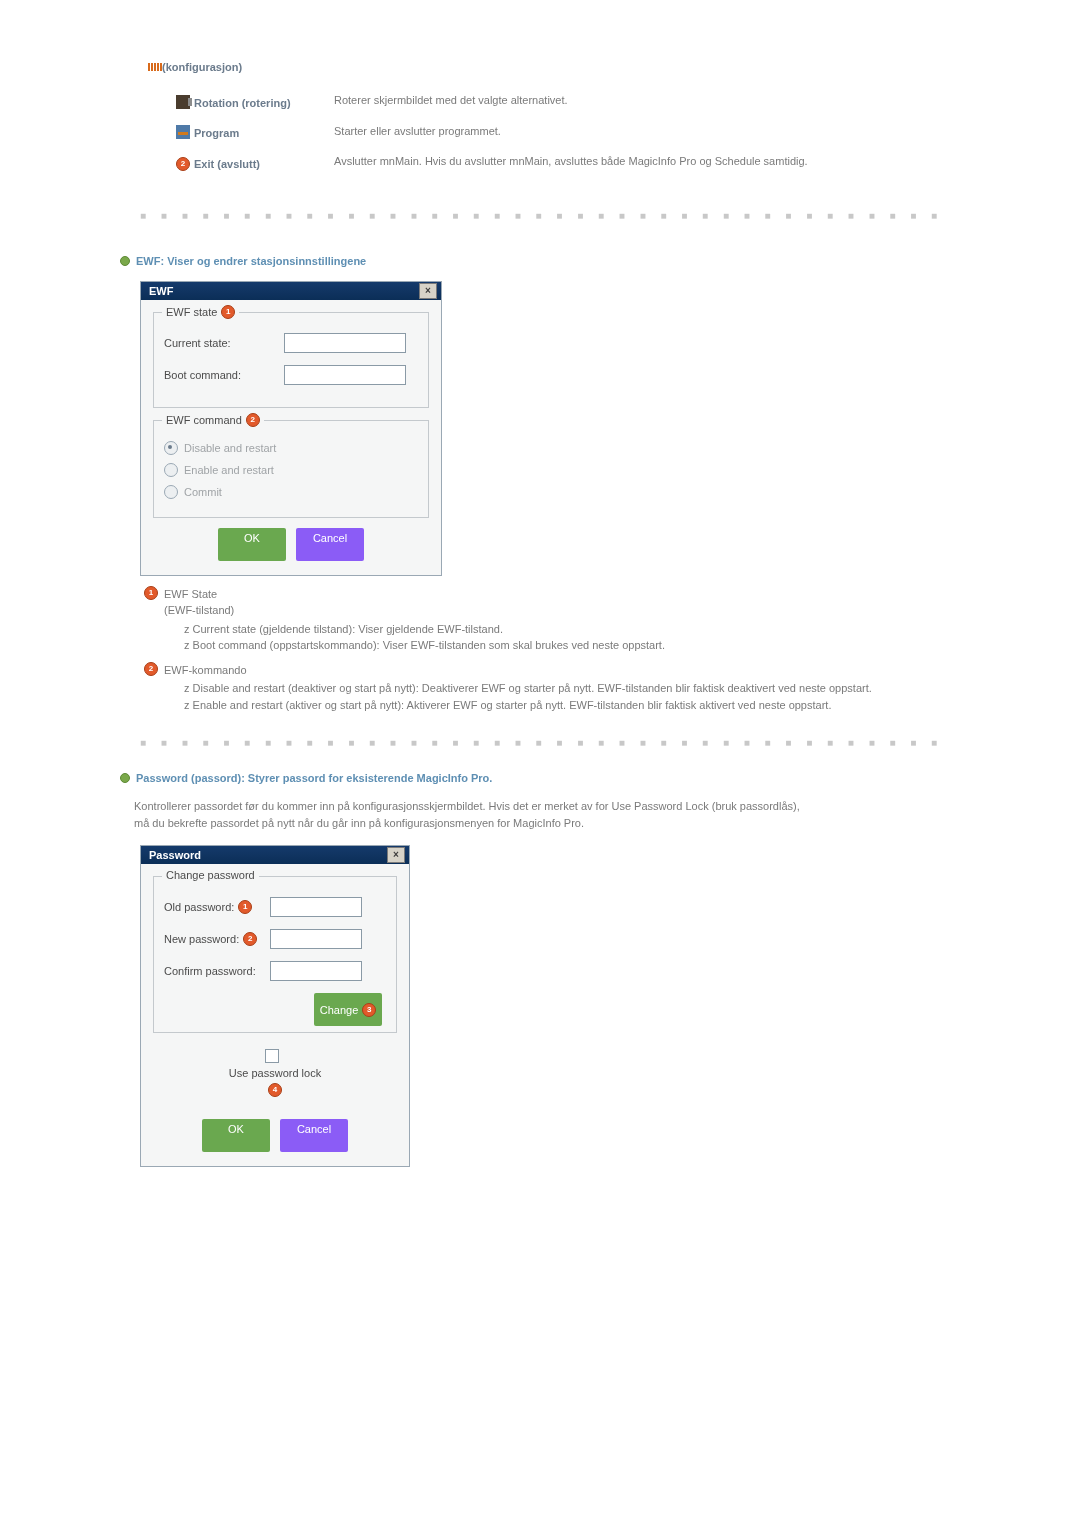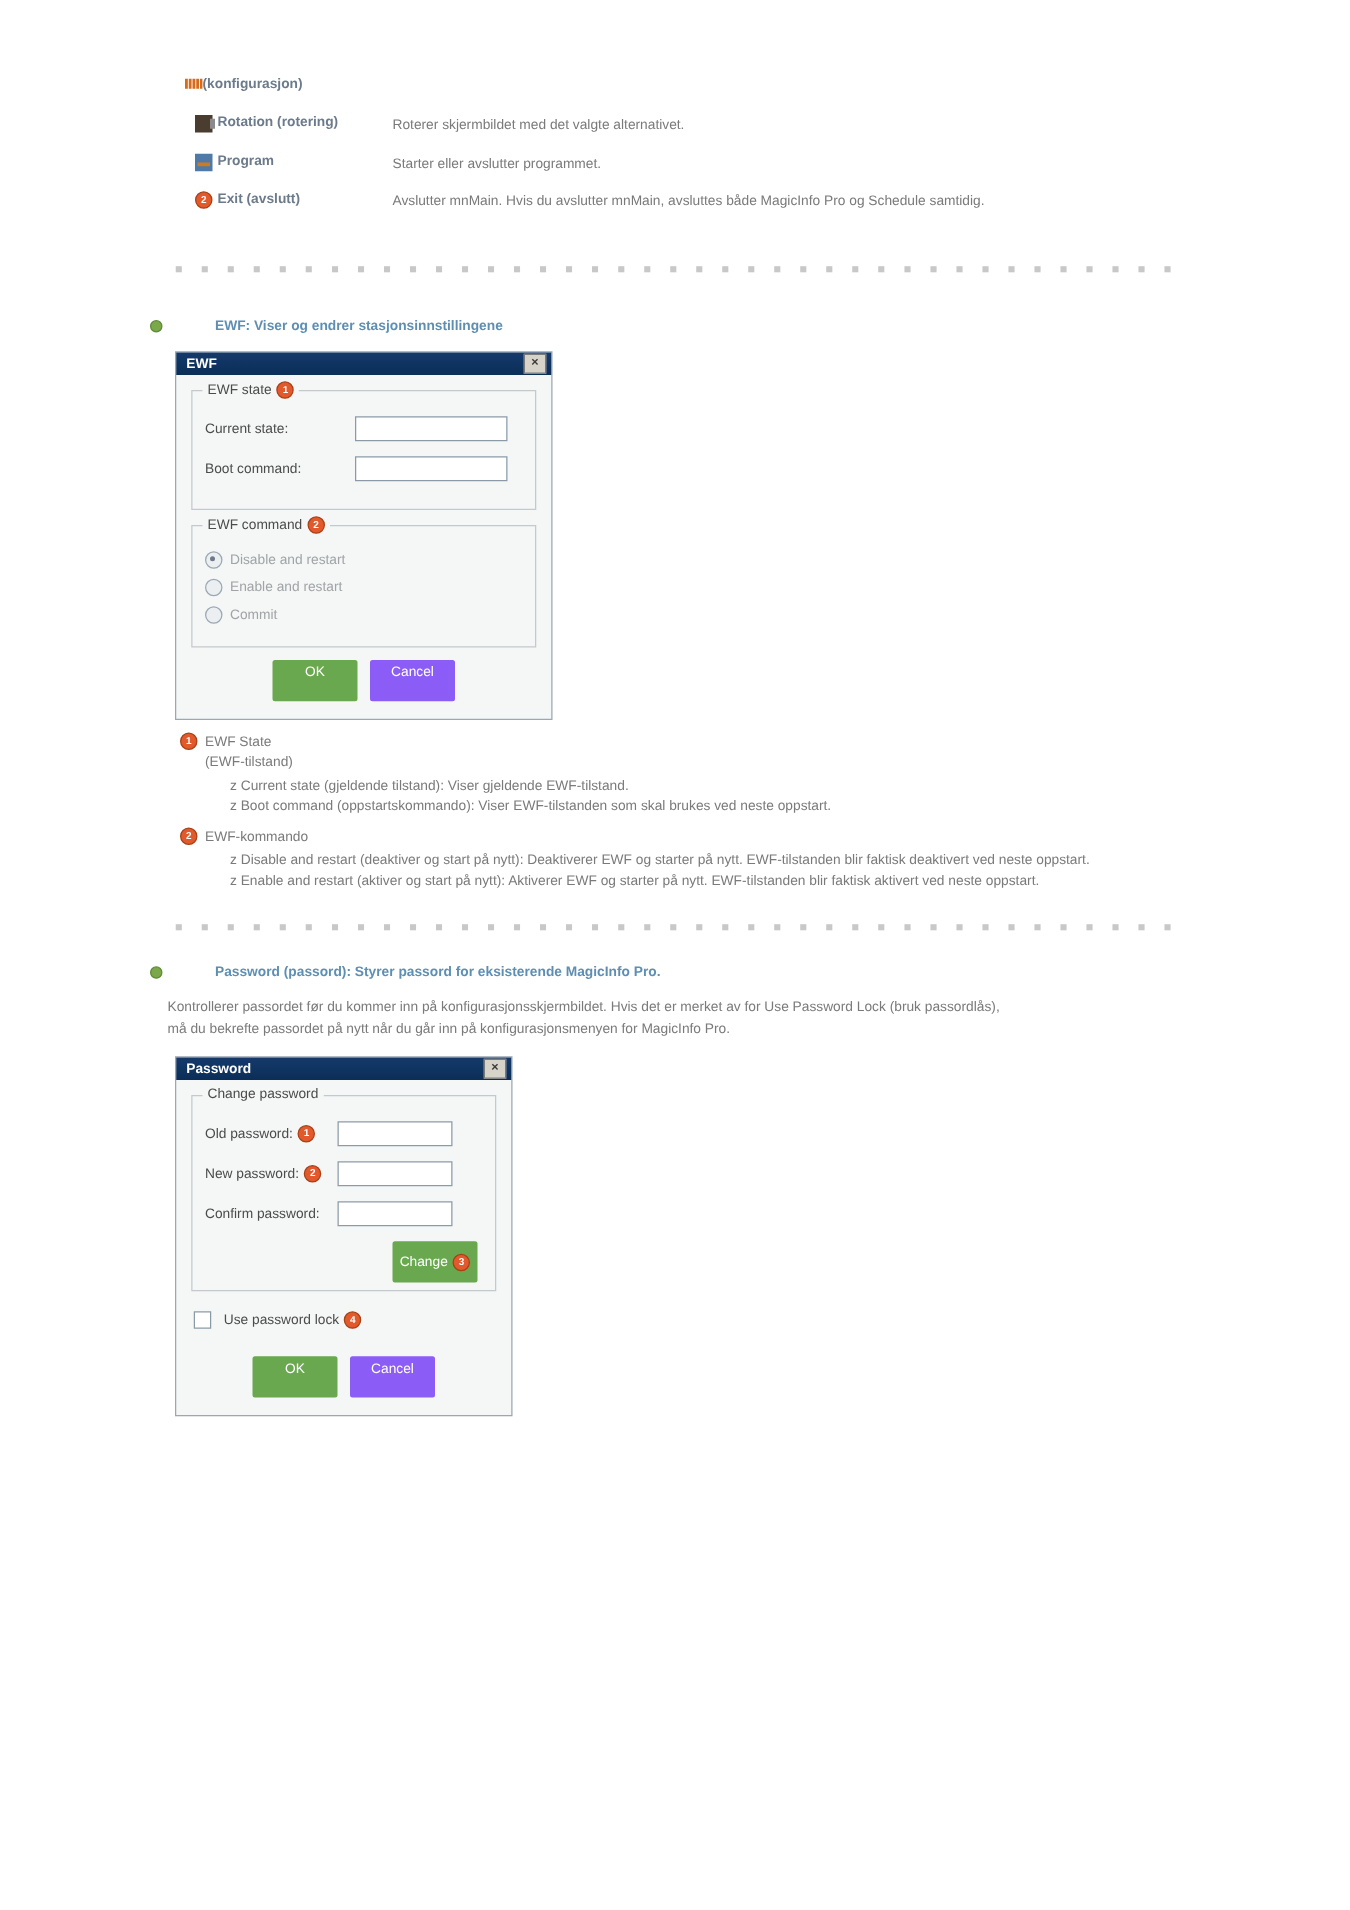--- a/index.html
+++ b/index.html
@@ -21,23 +21,23 @@
     margin-bottom: 18px;
     margin-left: 28px;
   }
   .section-head .txt {
     color: #6b7b8c;
     font-weight: bold;
     font-size: 11px;
   }
   .item-row {
     display: flex;
-    align-items: flex-start;
+    align-items: flex-end;
     margin-bottom: 14px;
-    margin-left: 0;
+    margin-left: 20px;
     padding-left: 36px;
   }
   .item-row .iw {
     width: 14px; height: 14px;
     display: inline-block;
     margin-right: 4px;
     flex-shrink: 0;
   }
   .item-label {
     width: 140px;
@@ -70,21 +70,20 @@
     border-radius: 50%;
     background: #7aa84a;
     border: 1px solid #5e8a35;
     margin-right: 6px;
     display: inline-block;
   }
   .bullet-title .t {
     color: #5e8fb3;
     font-weight: bold;
     font-size: 11px;
-    margin-left: 36px;
   }
   .para {
     color: #7a7a7a;
     font-size: 11px;
     line-height: 1.5;
     margin: 0 0 14px 14px;
     max-width: 680px;
   }
   
   .dialog {
@@ -253,20 +252,21 @@
     display:inline-block;
     margin-right:6px;
   }
   .lockrow {
     margin: 16px 14px 4px 14px;
     display:flex;
     align-items:center;
     font-size:11px;
     color:#4b4b4b;
     gap:4px;
+    flex-direction:column;
   }
   .change-row {
     display:flex;
     justify-content:flex-end;
     margin-right:4px;
     margin-top:10px;
   }
   .btn.change .txtc { color:#fff; }
   .icon-bars {
     display:inline-block;

